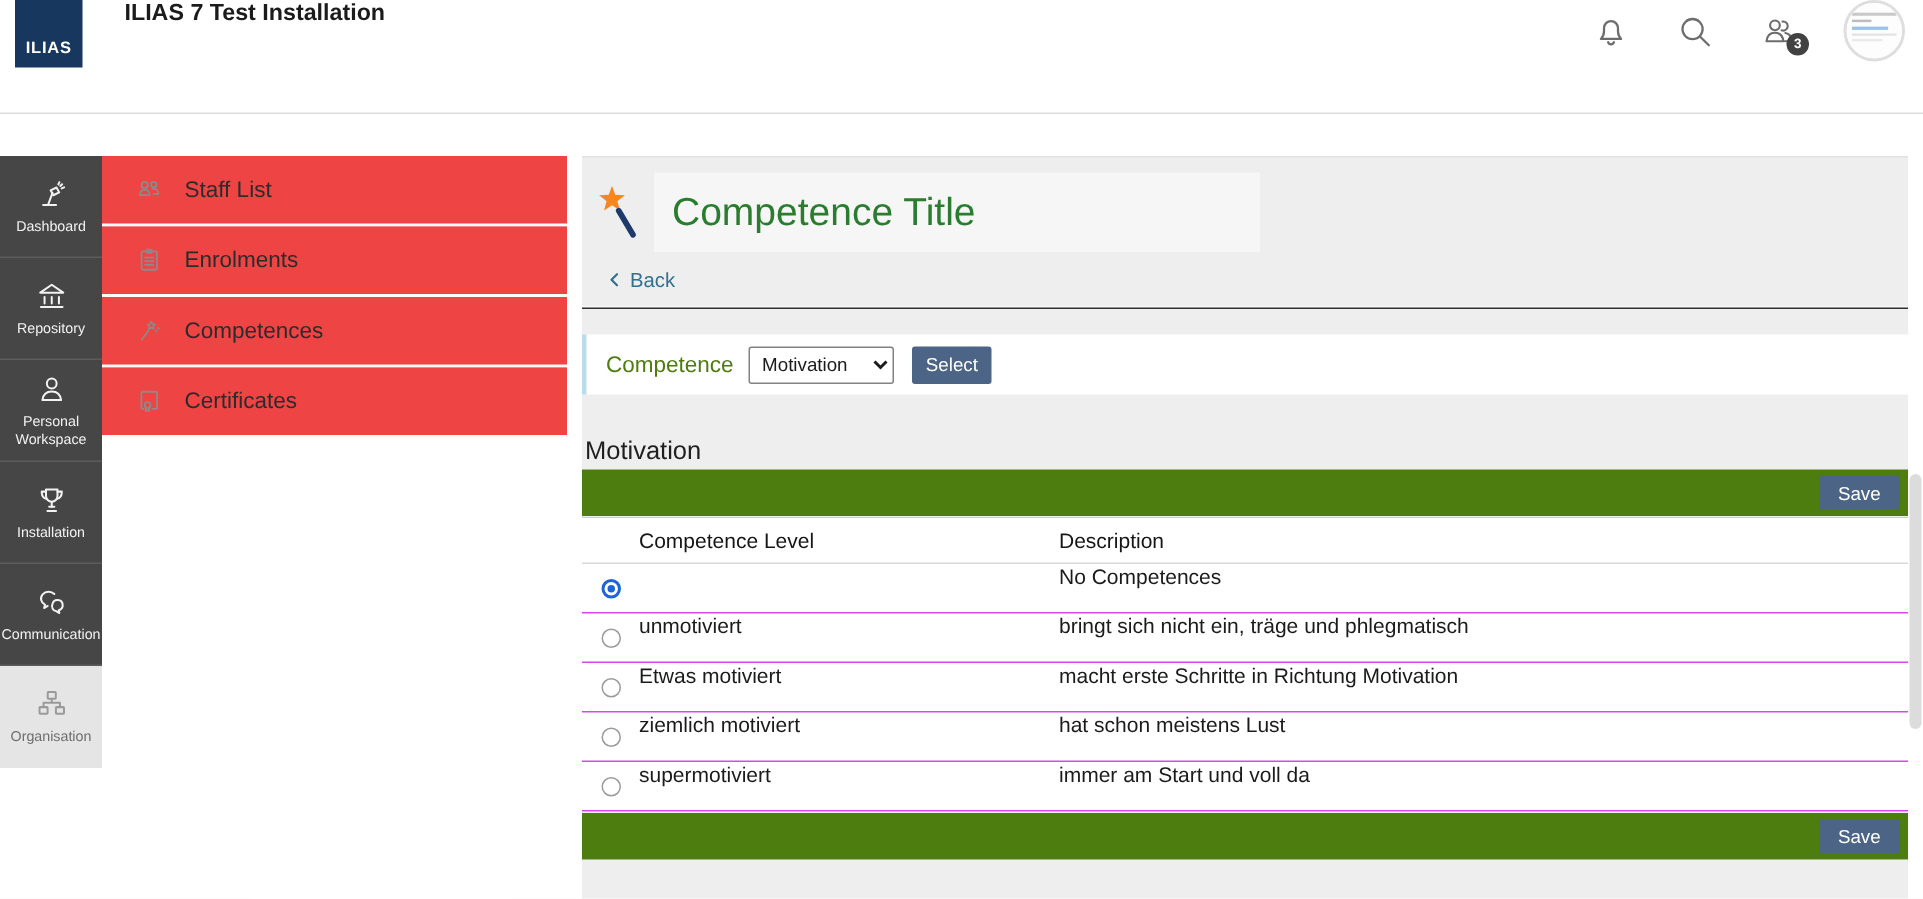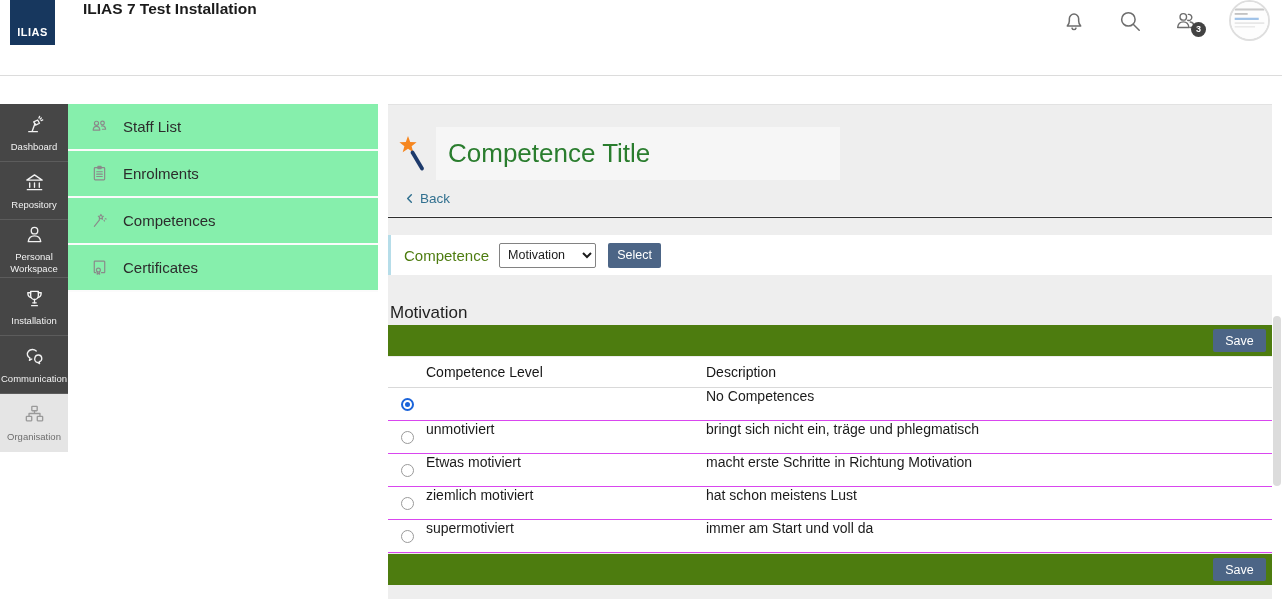--- a/index.html
+++ b/index.html
@@ -22,42 +22,42 @@
   .avatar { width:41px; height:41px; border-radius:50%; border:2px solid #dedede;
     overflow:hidden; background:#fff; cursor:pointer; }
 
   .gapbar { height:28px; background:#fff; }
 
   
   .layout { display:flex; height:512px; }
 
   
   .mainbar { width:68px; background:#fff; }
-  .mb-item { height:58px; display:flex; flex-direction:column; align-items:center;
+  .mb-item { height:68px; display:flex; flex-direction:column; align-items:center;
     justify-content:center; gap:5px; background:#464646; border-bottom:1px solid #5c5c5c;
     cursor:pointer; text-align:center; }
   .mb-item svg { width:23px; height:23px; color:#f2f2f2; }
   .mb-item .mlbl { font-size:9.5px; color:#f2f2f2; line-height:1.25; padding:0 2px; }
   .mb-item.light { background:#e5e5e5; border-bottom:none; }
   .mb-item.light svg { color:#9a9a9a; }
   .mb-item.light .mlbl { color:#6e6e6e; }
 
   
   .toolside { width:310px; background:#fff; }
-  .ts-item { height:47px; background:#86efac; border-bottom:2px solid #fbfbfb;
+  .ts-item { height:47px; background:#ef4444; border-bottom:2px solid #fbfbfb;
     display:flex; align-items:center; padding-left:22px; gap:14px; cursor:pointer; }
   .ts-item svg { width:19px; height:19px; color:#8a8a8a; flex:none; }
   .ts-item .tlbl { font-size:15px; color:#2c2c2c; }
 
   .gutter { width:10px; background:#fff; }
 
   
   .content { width:884px; background:#eeeeee; border-top:1px solid #e2e2e2; }
 
-  .title-section { padding-top:22px; }
+  .title-section { padding-top:10px; }
   .title-row { display:flex; align-items:center; padding-left:8px; height:53px; }
   .wand { width:34px; height:44px; flex:none; margin-top:4px; }
   .title-band { background:#f6f6f6; height:53px; width:404px; margin-left:6px;
     display:flex; align-items:center; padding-left:12px; }
   .page-title { font-size:26px; font-weight:400; color:#2a7d2e; }
   .back-row { height:36px; display:flex; align-items:center; padding-left:16px;
     gap:5px; color:#31708f; font-size:13.5px; cursor:pointer; }
   .back-row svg { width:11px; height:11px; }
   .dark-rule { height:2px; background:#2e2e2e; border-top:1px solid #f7f7f7; }
 

